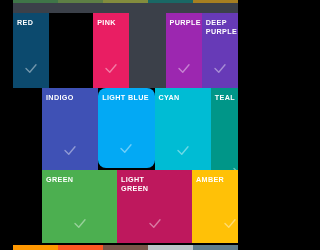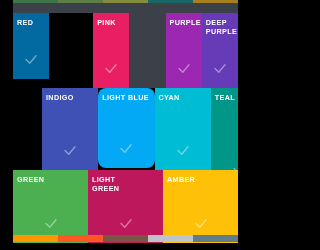--- a/index.html
+++ b/index.html
@@ -93,21 +93,21 @@
         <div class="peek-cell" style="background: rgb(67, 160, 71); opacity: 0.55;"></div>
         <div class="peek-cell" style="background: rgb(124, 179, 66); opacity: 0.55;"></div>
         <div class="peek-cell" style="background: rgb(192, 202, 51); opacity: 0.55;"></div>
         <div class="peek-cell" style="background: rgb(0, 137, 123); opacity: 0.55;"></div>
         <div class="peek-cell" style="background: rgb(255, 179, 0); opacity: 0.55;"></div>
       </div>
   </div>
 
   <div class="grid-wrap">
       <div class="grid-row" style="height: 75px;">
-        <div class="cell" style="background: #0369a1; height: 66px;">
+        <div class="cell" style="background: #0c4a6e; height: 75px;">
           <span class="cell-label" style="color: rgb(255, 255, 255);">RED</span>
           <span class="check">
             <svg viewBox="0 0 24 24" fill="none" stroke="#ffffff" stroke-width="2.2" stroke-linecap="round" stroke-linejoin="round">
               <polyline points="4,12 10,18 20,6"></polyline>
             </svg>
           </span>
         </div>
         <div class="cell" style="background: rgb(233, 30, 99); height: 75px; margin-left: 44px;">
           <span class="cell-label" style="color: rgb(255, 255, 255);">PINK</span>
           <span class="check">
@@ -162,21 +162,21 @@
         </div>
         <div class="cell" style="background: rgb(0, 150, 136); height: 100px;">
           <span class="cell-label" style="color: rgb(255, 255, 255);">TEAL</span>
           <span class="check">
             <svg viewBox="0 0 24 24" fill="none" stroke="#ffffff" stroke-width="2.2" stroke-linecap="round" stroke-linejoin="round">
               <polyline points="4,12 10,18 20,6"></polyline>
             </svg>
           </span>
         </div>
       </div>
-      <div class="grid-row" style="height: 65px;">
+      <div class="grid-row" style="height: 75px; margin-left: 29px;">
         <div class="cell" style="background: rgb(76, 175, 80); height: 73px;">
           <span class="cell-label" style="color: rgb(255, 255, 255);">GREEN</span>
           <span class="check">
             <svg viewBox="0 0 24 24" fill="none" stroke="#ffffff" stroke-width="2.2" stroke-linecap="round" stroke-linejoin="round">
               <polyline points="4,12 10,18 20,6"></polyline>
             </svg>
           </span>
         </div>
         <div class="cell" style="background: #be185d; height: 73px;">
           <span class="cell-label" style="color: rgb(255, 255, 255);">LIGHT

